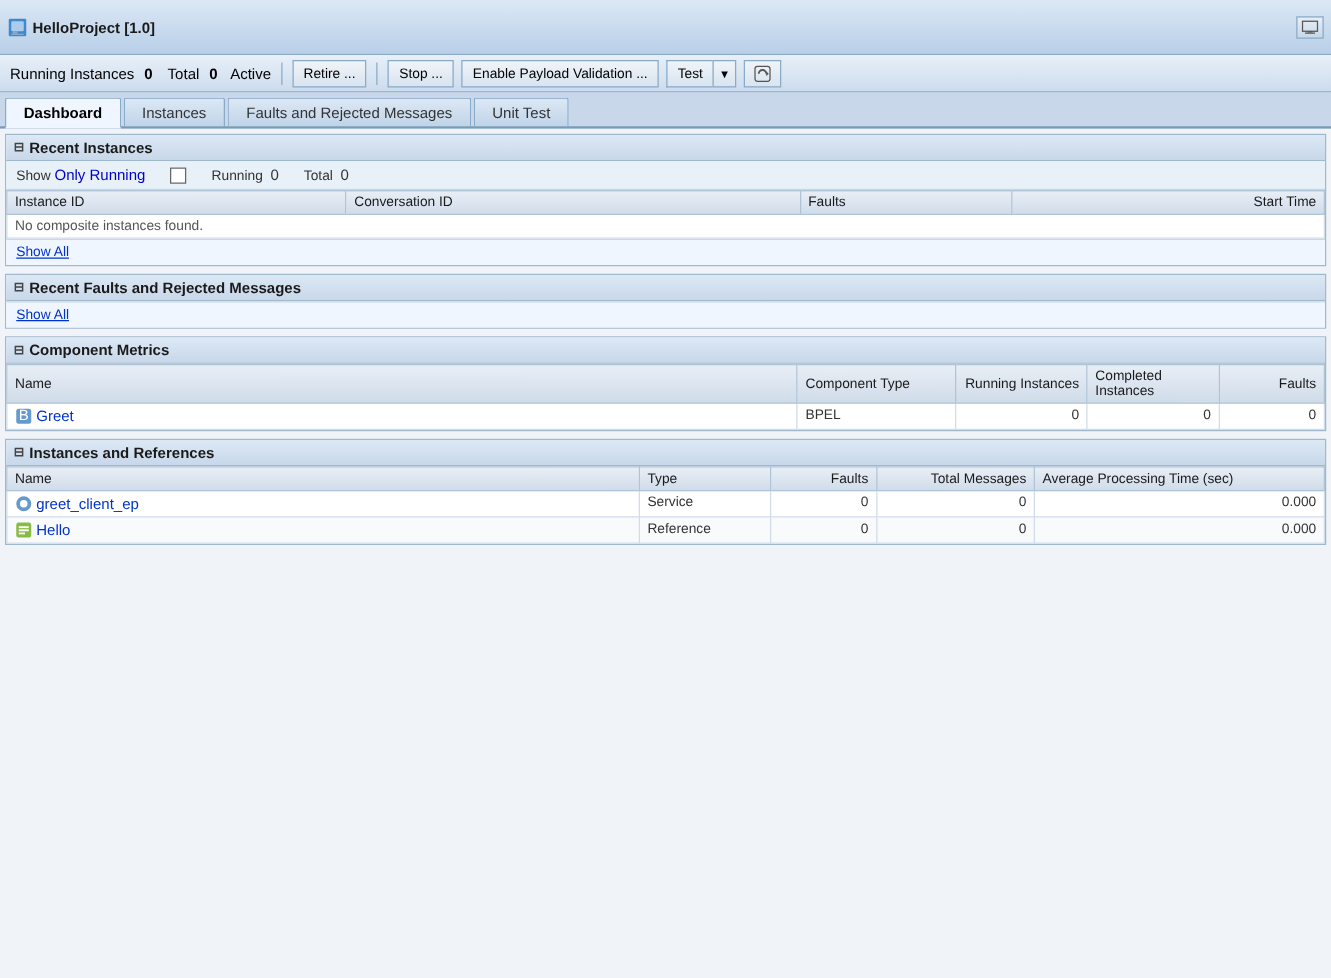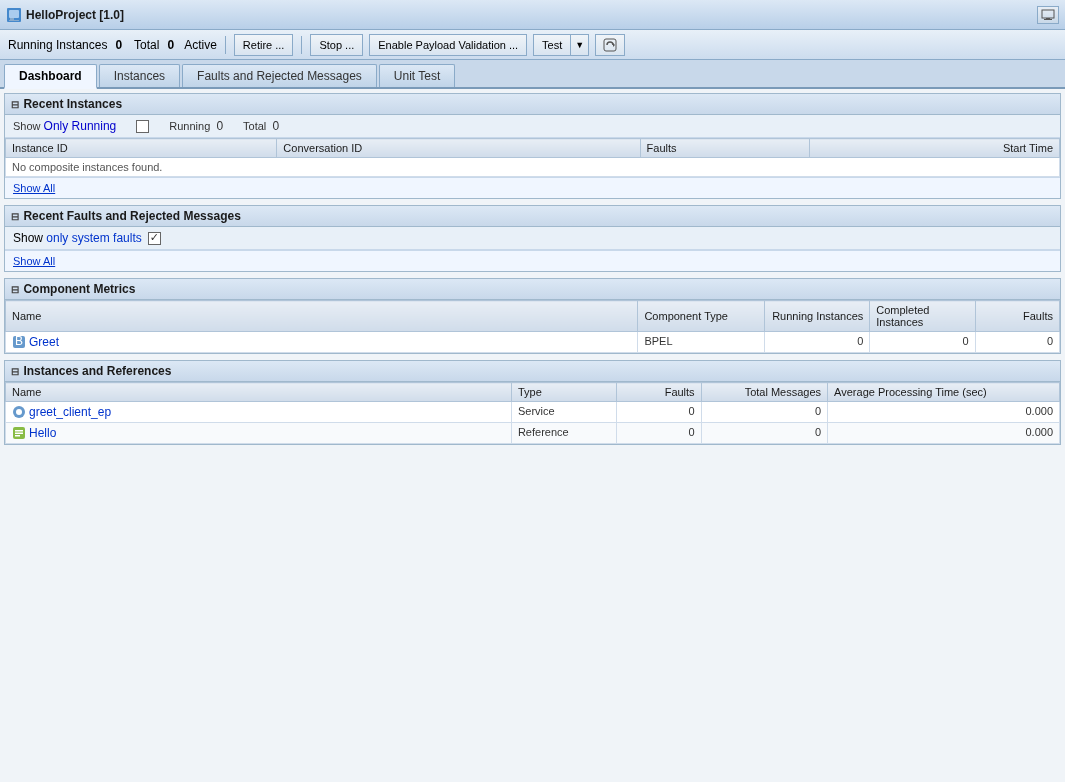--- a/index.html
+++ b/index.html
@@ -1,21 +1,21 @@
 <!DOCTYPE html>
 <html><head>
   <meta charset="utf-8">
   <style>
     * { box-sizing: border-box; margin: 0; padding: 0; font-family: Arial, sans-serif; font-size: 12px; }
     body { background: #d6e4f0; width: 1065px; height: 782px; overflow: hidden; }
 
     
     .title-bar {
       background: linear-gradient(to bottom, #dce8f5, #b8cfe8);
-      height: 30px;
+      height: 44px;
       display: flex;
       align-items: center;
       padding: 0 6px;
       border-bottom: 1px solid #8aaac8;
     }
     .title-bar-text { font-size: 12px; font-weight: bold; color: #1a1a1a; flex: 1; }
     .title-bar-actions { display: flex; gap: 2px; }
     .title-action-btn {
       width: 22px; height: 18px; background: linear-gradient(to bottom, #e8eef5, #c8d8e8);
       border: 1px solid #8aaac8; cursor: pointer; display: flex; align-items: center; justify-content: center;
@@ -303,24 +303,20 @@
       </table>
     </div>
     <a class="show-all-link">Show All</a>
   </div>
 
   <div class="section">
     <div class="section-header">
       <span class="collapse-icon">⊟</span>
       <span>Recent Faults and Rejected Messages</span>
     </div>
-    <div class="faults-toolbar">
-      <span>Show <span style="color:#0033cc;">only system faults</span></span>
-      <div class="checkbox-custom checkbox-checked"></div>
-    </div>
     <a class="show-all-link">Show All</a>
   </div>
 
   <div class="section">
     <div class="section-header">
       <span class="collapse-icon">⊟</span>
       <span>Component Metrics</span>
     </div>
     <div class="section-content">
       <table class="data-table">

